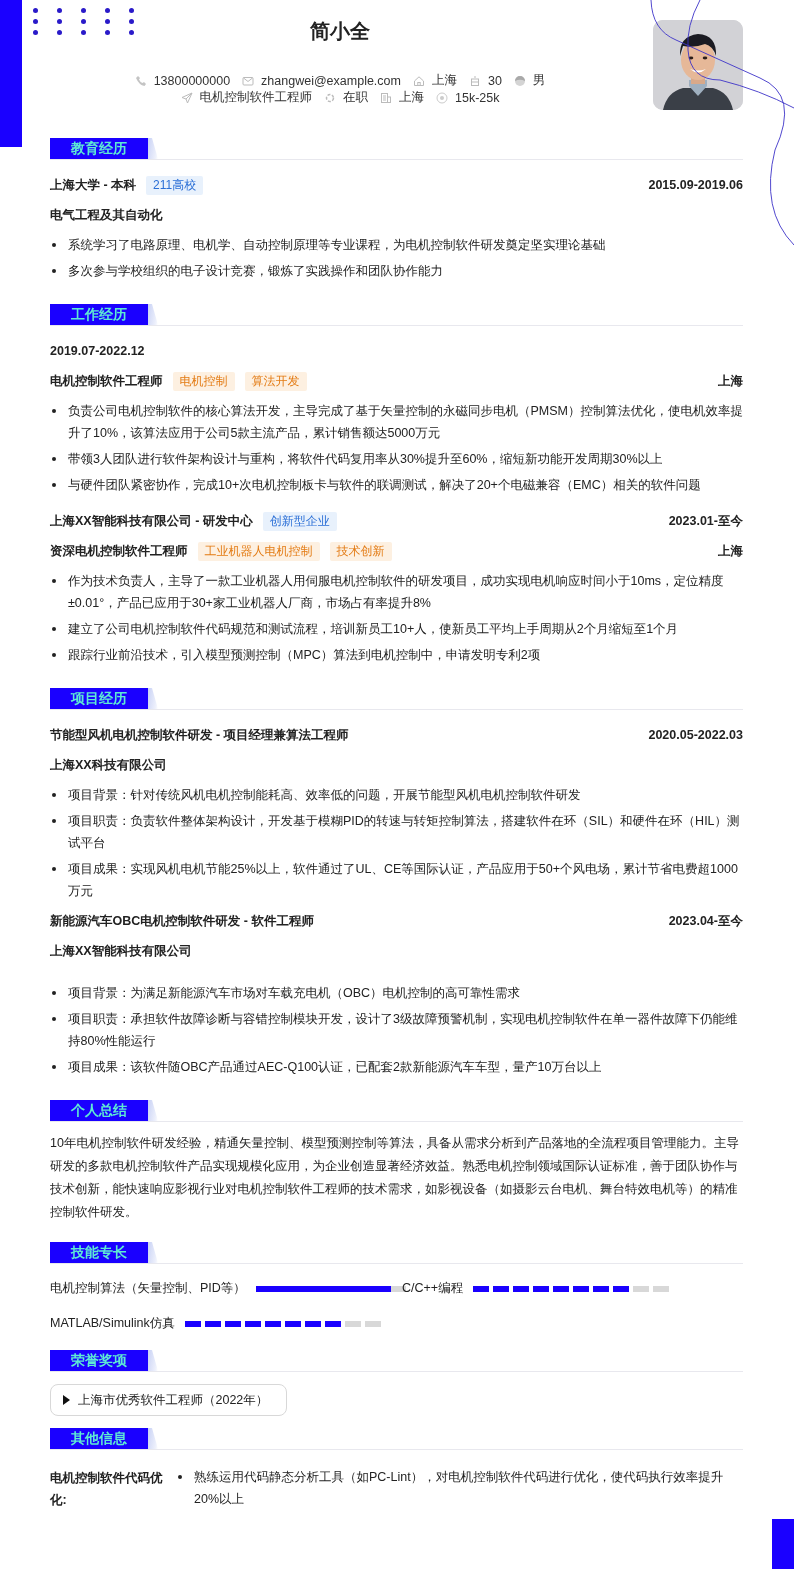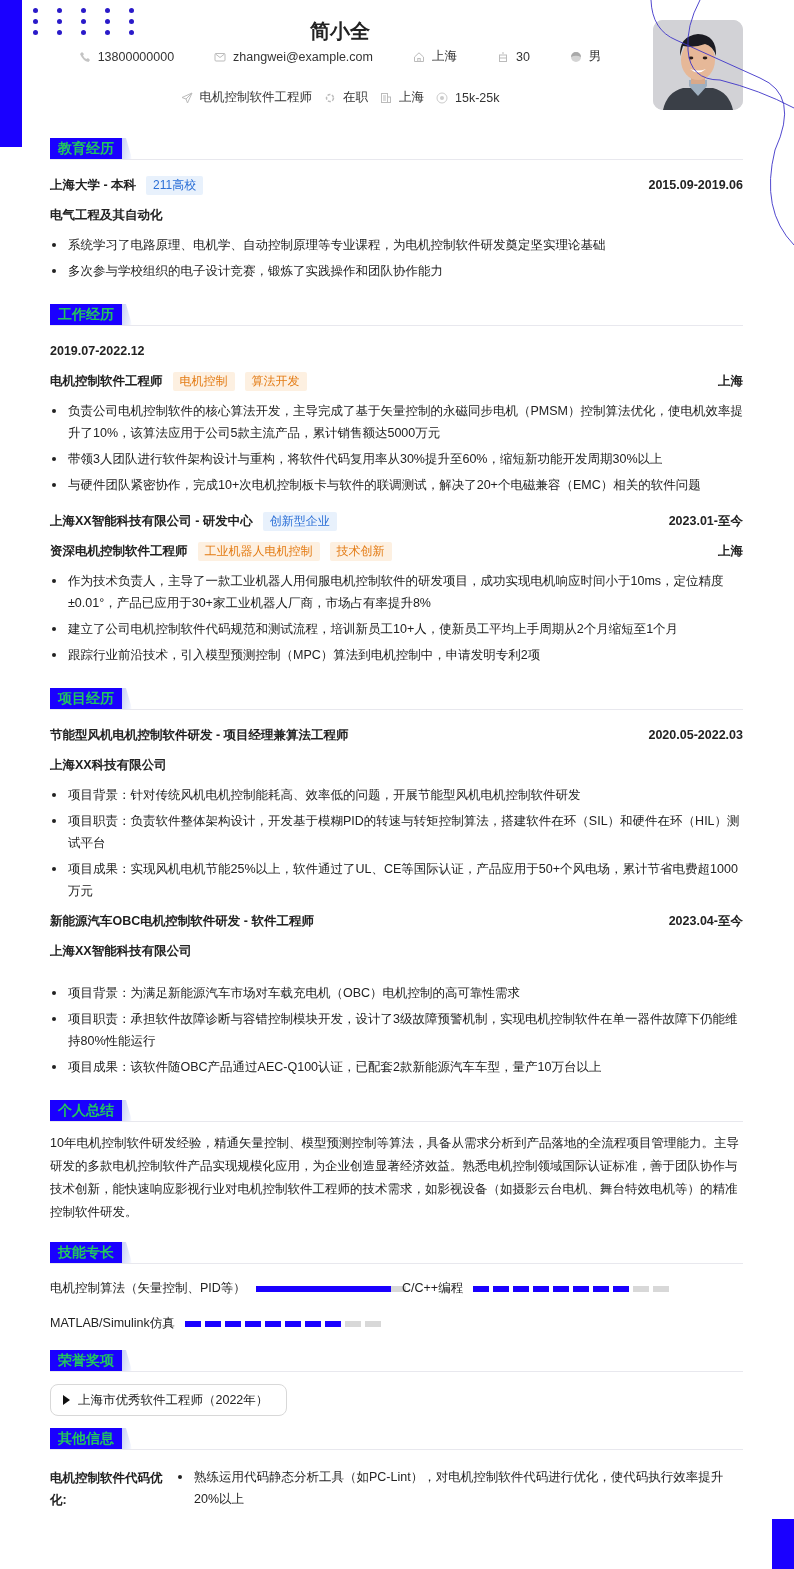--- a/index.html
+++ b/index.html
@@ -9,31 +9,31 @@
   .left-bar { position: absolute; left: 0; top: 0; width: 22px; height: 147px; background: #1a00ff; }
   .right-bar { position: absolute; right: 0; top: 1519px; width: 22px; height: 50px; background: #1a00ff; }
   .dots { position: absolute; left: 30px; top: 8px; display: grid; grid-template-columns: repeat(5, 24px); grid-row-gap: 6px; }
   .dots span { width: 5px; height: 5px; border-radius: 50%; background: #2a1ac9; display: block; margin-left: 3px; }
 
   .deco { position: absolute; left: 0; top: 0; pointer-events: none; }
 
   .header { position: absolute; left: 0; top: 0; width: 794px; height: 120px; }
   .name { position: absolute; top: 18px; left: 0; width: 680px; text-align: center; font-size: 20px; font-weight: bold; color: #222; }
   .info-row { position: absolute; left: 0; width: 680px; display: flex; justify-content: center; align-items: center; font-size: 12.5px; color: #333; }
-  .info-row.r1 { top: 48px; gap: 28px; }
+  .info-row.r1 { top: 72px; }
   .info-row.r2 { top: 89px; }
   .info-item { display: flex; align-items: center; margin: 0 6px; }
   .info-item .ic { width: 12px; height: 12px; margin-right: 7px; color: #bbb; display: inline-flex; align-items: center; justify-content: center; }
 
   .avatar { position: absolute; left: 653px; top: 20px; width: 90px; height: 90px; border-radius: 10px; background: #d0d0d4; overflow: hidden; }
 
   .content { position: absolute; left: 50px; top: 138px; width: 693px; }
   .section { position: relative; }
   .sec-head { position: relative; height: 22px; border-bottom: 1px solid #e8e8ee; margin-bottom: 10px; }
-  .sec-title { display: inline-block; background: #1a00ff; color: #22c55e; font-size: 14px; font-weight: bold; padding: 0 8px; height: 21px; line-height: 21px; position: relative; }
+  .sec-title { display: inline-block; background: #1a00ff; color: #5eead4; font-size: 14px; font-weight: bold; padding: 0 21px; height: 21px; line-height: 21px; position: relative; }
   .sec-title::after { content: ""; position: absolute; right: -10px; top: 0; width: 10px; height: 21px; background: linear-gradient(100deg, #c9d2f5 0%, #eef1fc 80%, #fff 100%); clip-path: polygon(0 0, 40% 0, 100% 100%, 0 100%); }
 
   .row { display: flex; justify-content: space-between; align-items: center; height: 30px; font-size: 12.5px; }
   .row .left { display: flex; align-items: center; font-weight: bold; }
   .row .right { font-weight: bold; }
   .tag { font-weight: normal; font-size: 12px; padding: 1px 7px; margin-left: 10px; border-radius: 2px; }
   .tag.blue { background: #e8f1fc; color: #2b6fd6; }
   .tag.orange { background: #fdf0e1; color: #e37b14; }
 
   ul.bullets { list-style: none; margin: 2px 0 8px 0; }

